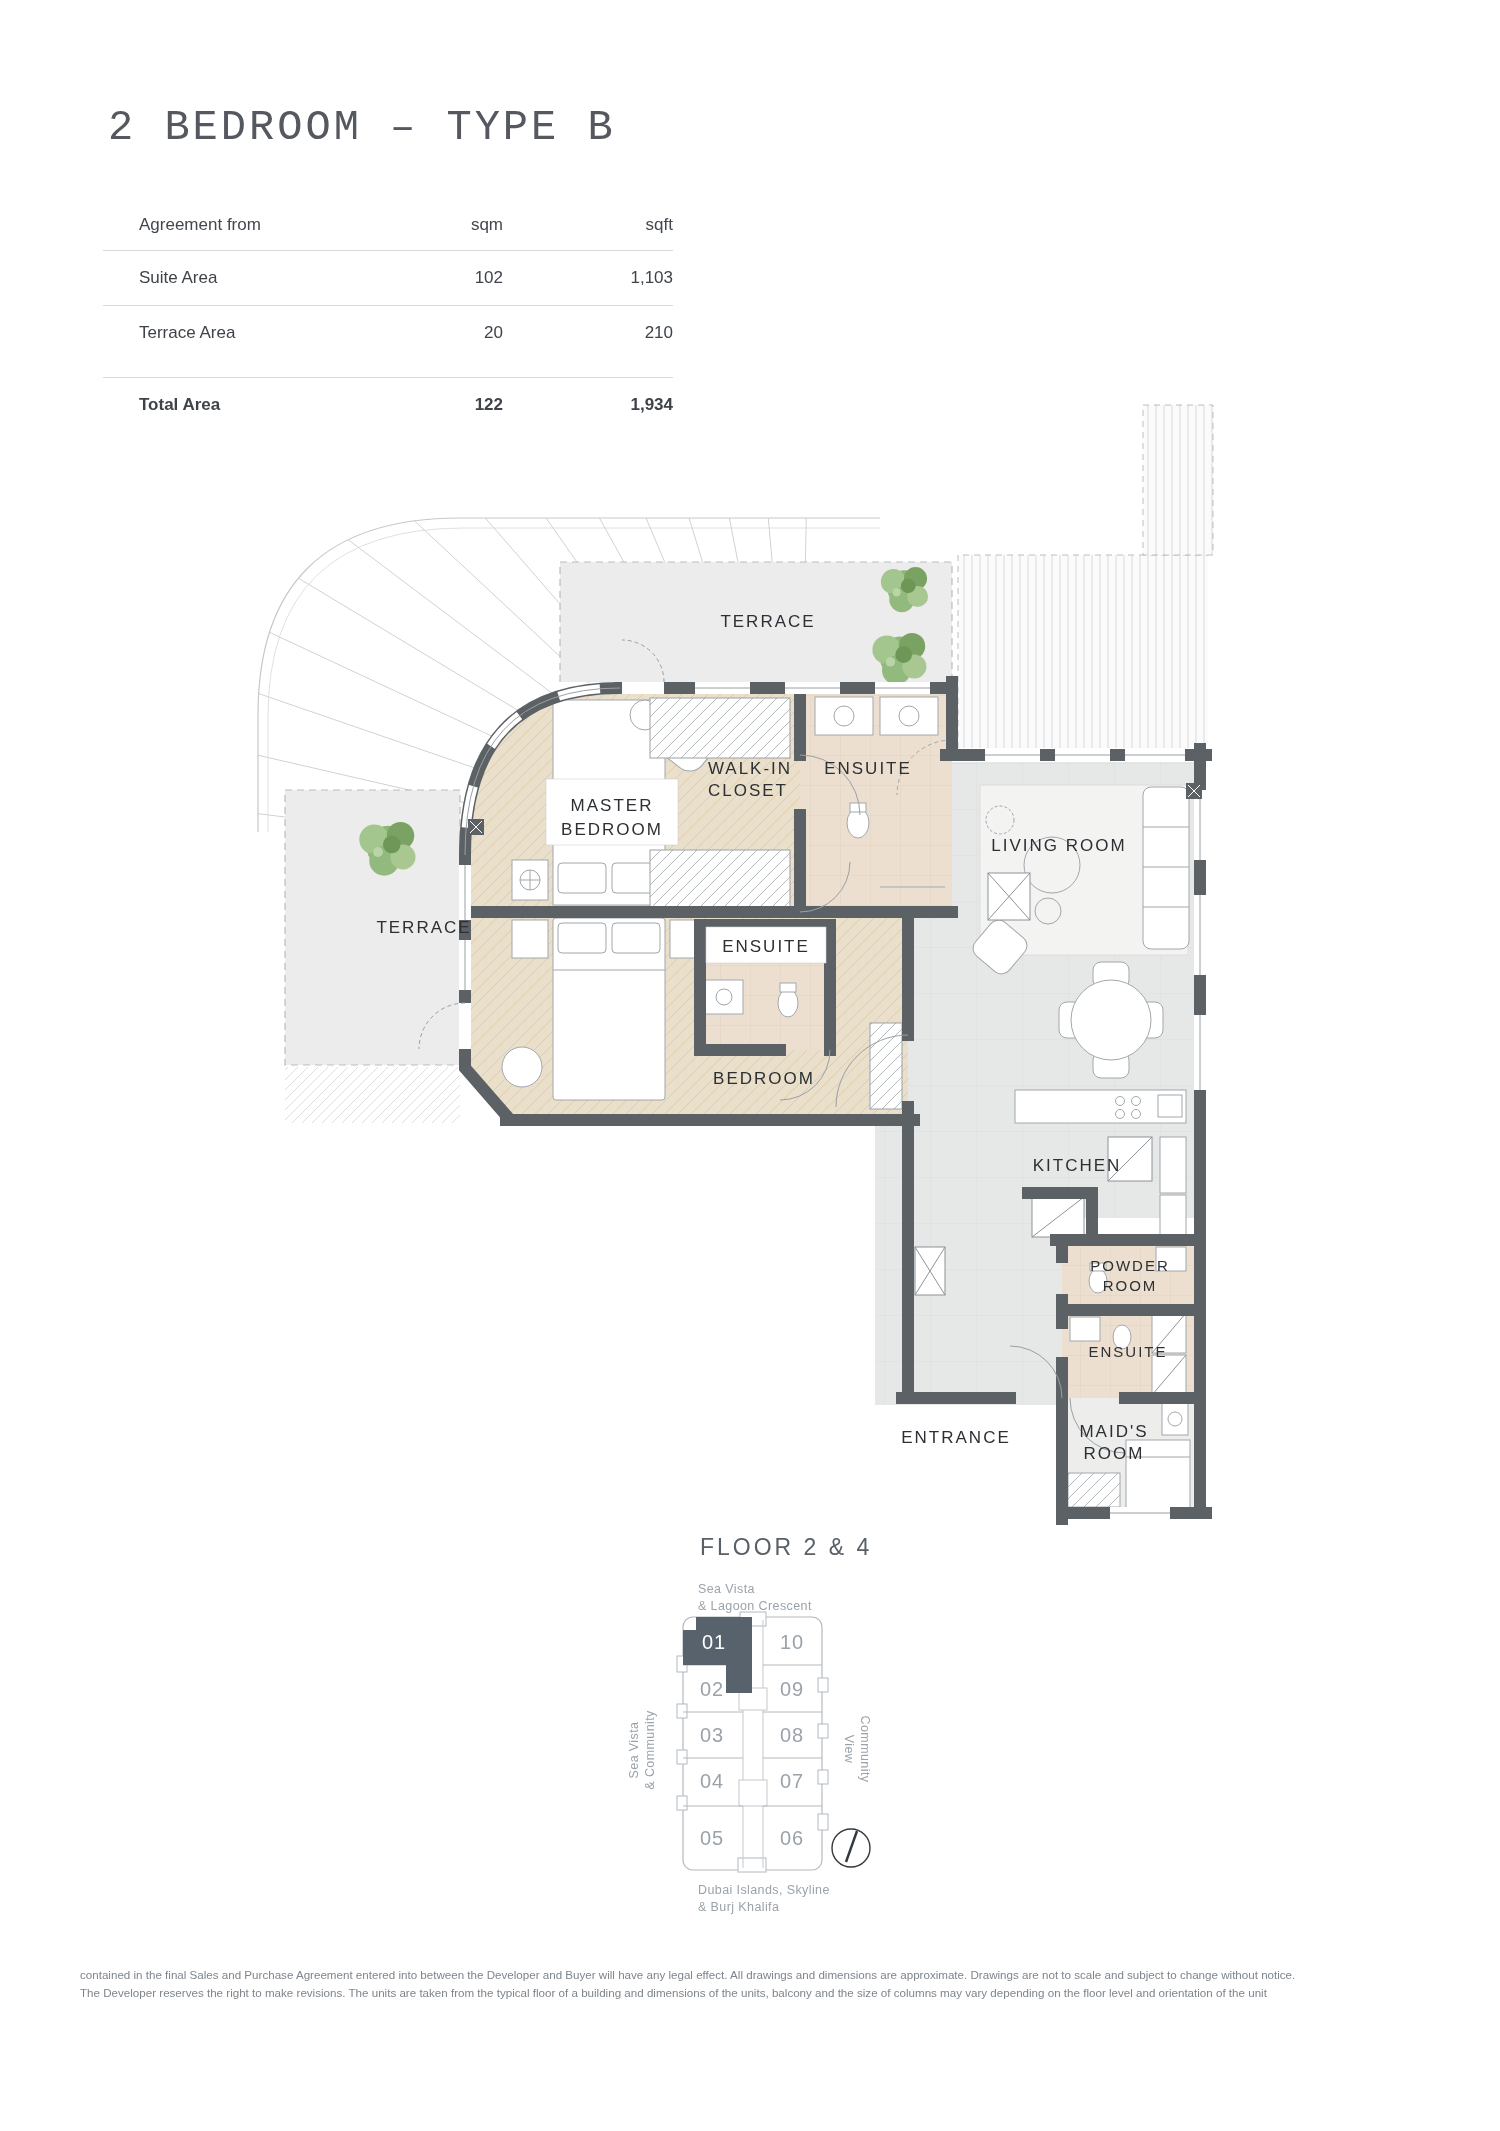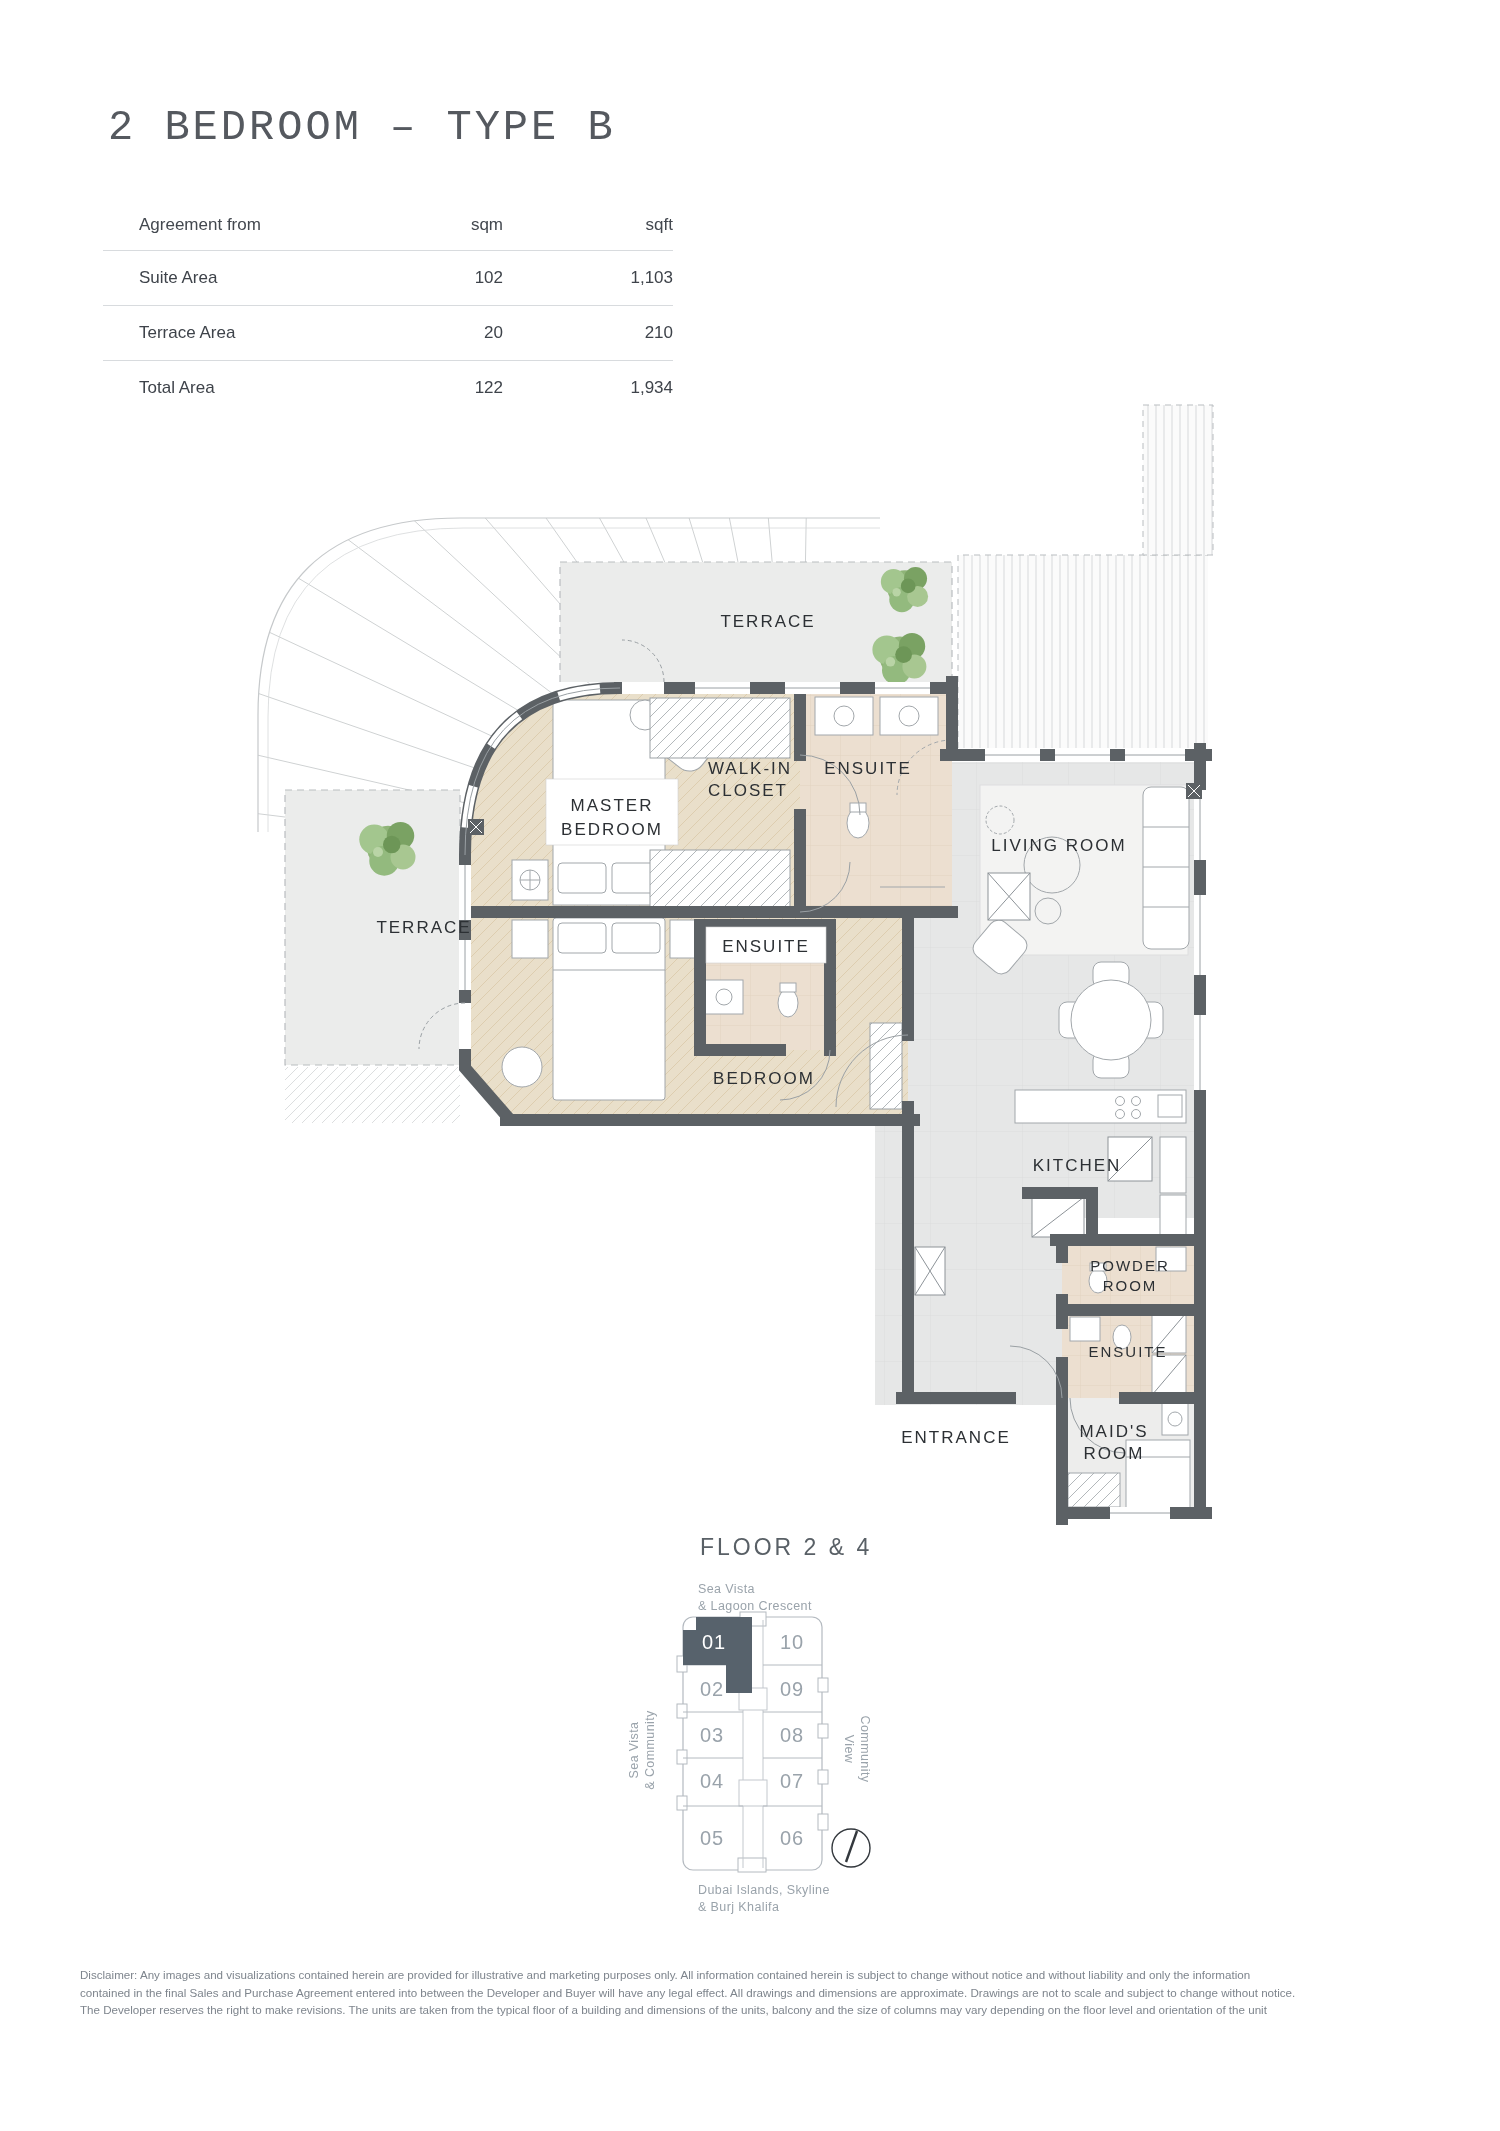--- a/index.html
+++ b/index.html
@@ -7,21 +7,21 @@
   body { width:1500px; height:2131px; position:relative; font-family:"Liberation Sans", sans-serif; }
   .page-title {
     position:absolute; left:108px; top:104px;
     font-family:Liberation Mono, monospace; font-weight:400;
     font-size:42px; letter-spacing:3px; color:#55595f;
   }
   .area-table { position:absolute; left:103px; top:198px; width:570px; font-size:17px; color:#3e434a; }
   .t-row { display:grid; grid-template-columns:1fr 150px 170px; align-items:center; padding:17px 0 17px 36px; border-top:1px solid #d8dbde; }
   .t-row.head { border-top:none; padding-bottom:15px; color:#43484f; }
   .t-row span:nth-child(2), .t-row span:nth-child(3) { text-align:right; }
-  .t-row.total { font-weight:normal; }
+  .t-row.total { font-weight:bold;margin-top:17px; }
   .plan-wrap { position:absolute; left:240px; top:395px; width:990px; height:1150px; }
   .locator-wrap { position:absolute; left:600px; top:1528px; width:330px; height:430px; }
   svg text { font-family:"Liberation Sans", sans-serif; }
   .rl { font-size:17px; letter-spacing:2px; fill:#2c3034; }
   .loc-title { font-size:23px; letter-spacing:3px; fill:#596066; }
   .loc-small { font-size:12.5px; letter-spacing:.4px; fill:#9aa3ab; }
   .loc-num { font-size:20px; letter-spacing:1px; fill:#9aa3ab; }
   .loc-num.hl { fill:#ffffff; }
   .disclaimer { position:absolute; left:80px; top:1966px; width:1400px; font-size:11.6px; line-height:17.6px; color:#7e858d; }
   .disclaimer div { white-space:nowrap; overflow:hidden; }
@@ -445,16 +445,15 @@
     <circle cx="251" cy="320" r="19" fill="#ffffff" stroke="#33383d" stroke-width="1.4"></circle>
     <line x1="246" y1="334" x2="257" y2="303" stroke="#33383d" stroke-width="2.4"></line>
   </g>
 
   <text class="loc-small" x="98" y="366">Dubai Islands, Skyline</text>
   <text class="loc-small" x="98" y="383">&amp; Burj Khalifa</text>
 </svg>
 </div>
 
 <div class="disclaimer">
-  <div>Disclaimer: Any images and visualizations contained herein are provided for illustrative and marketing purposes only. All information contained herein is subject to change without notice and without liability and only the information</div>
   <div>contained in the final Sales and Purchase Agreement entered into between the Developer and Buyer will have any legal effect. All drawings and dimensions are approximate. Drawings are not to scale and subject to change without notice.</div>
   <div>The Developer reserves the right to make revisions. The units are taken from the typical floor of a building and dimensions of the units, balcony and the size of columns may vary depending on the floor level and orientation of the unit</div>
 </div>
 
 </body></html>

